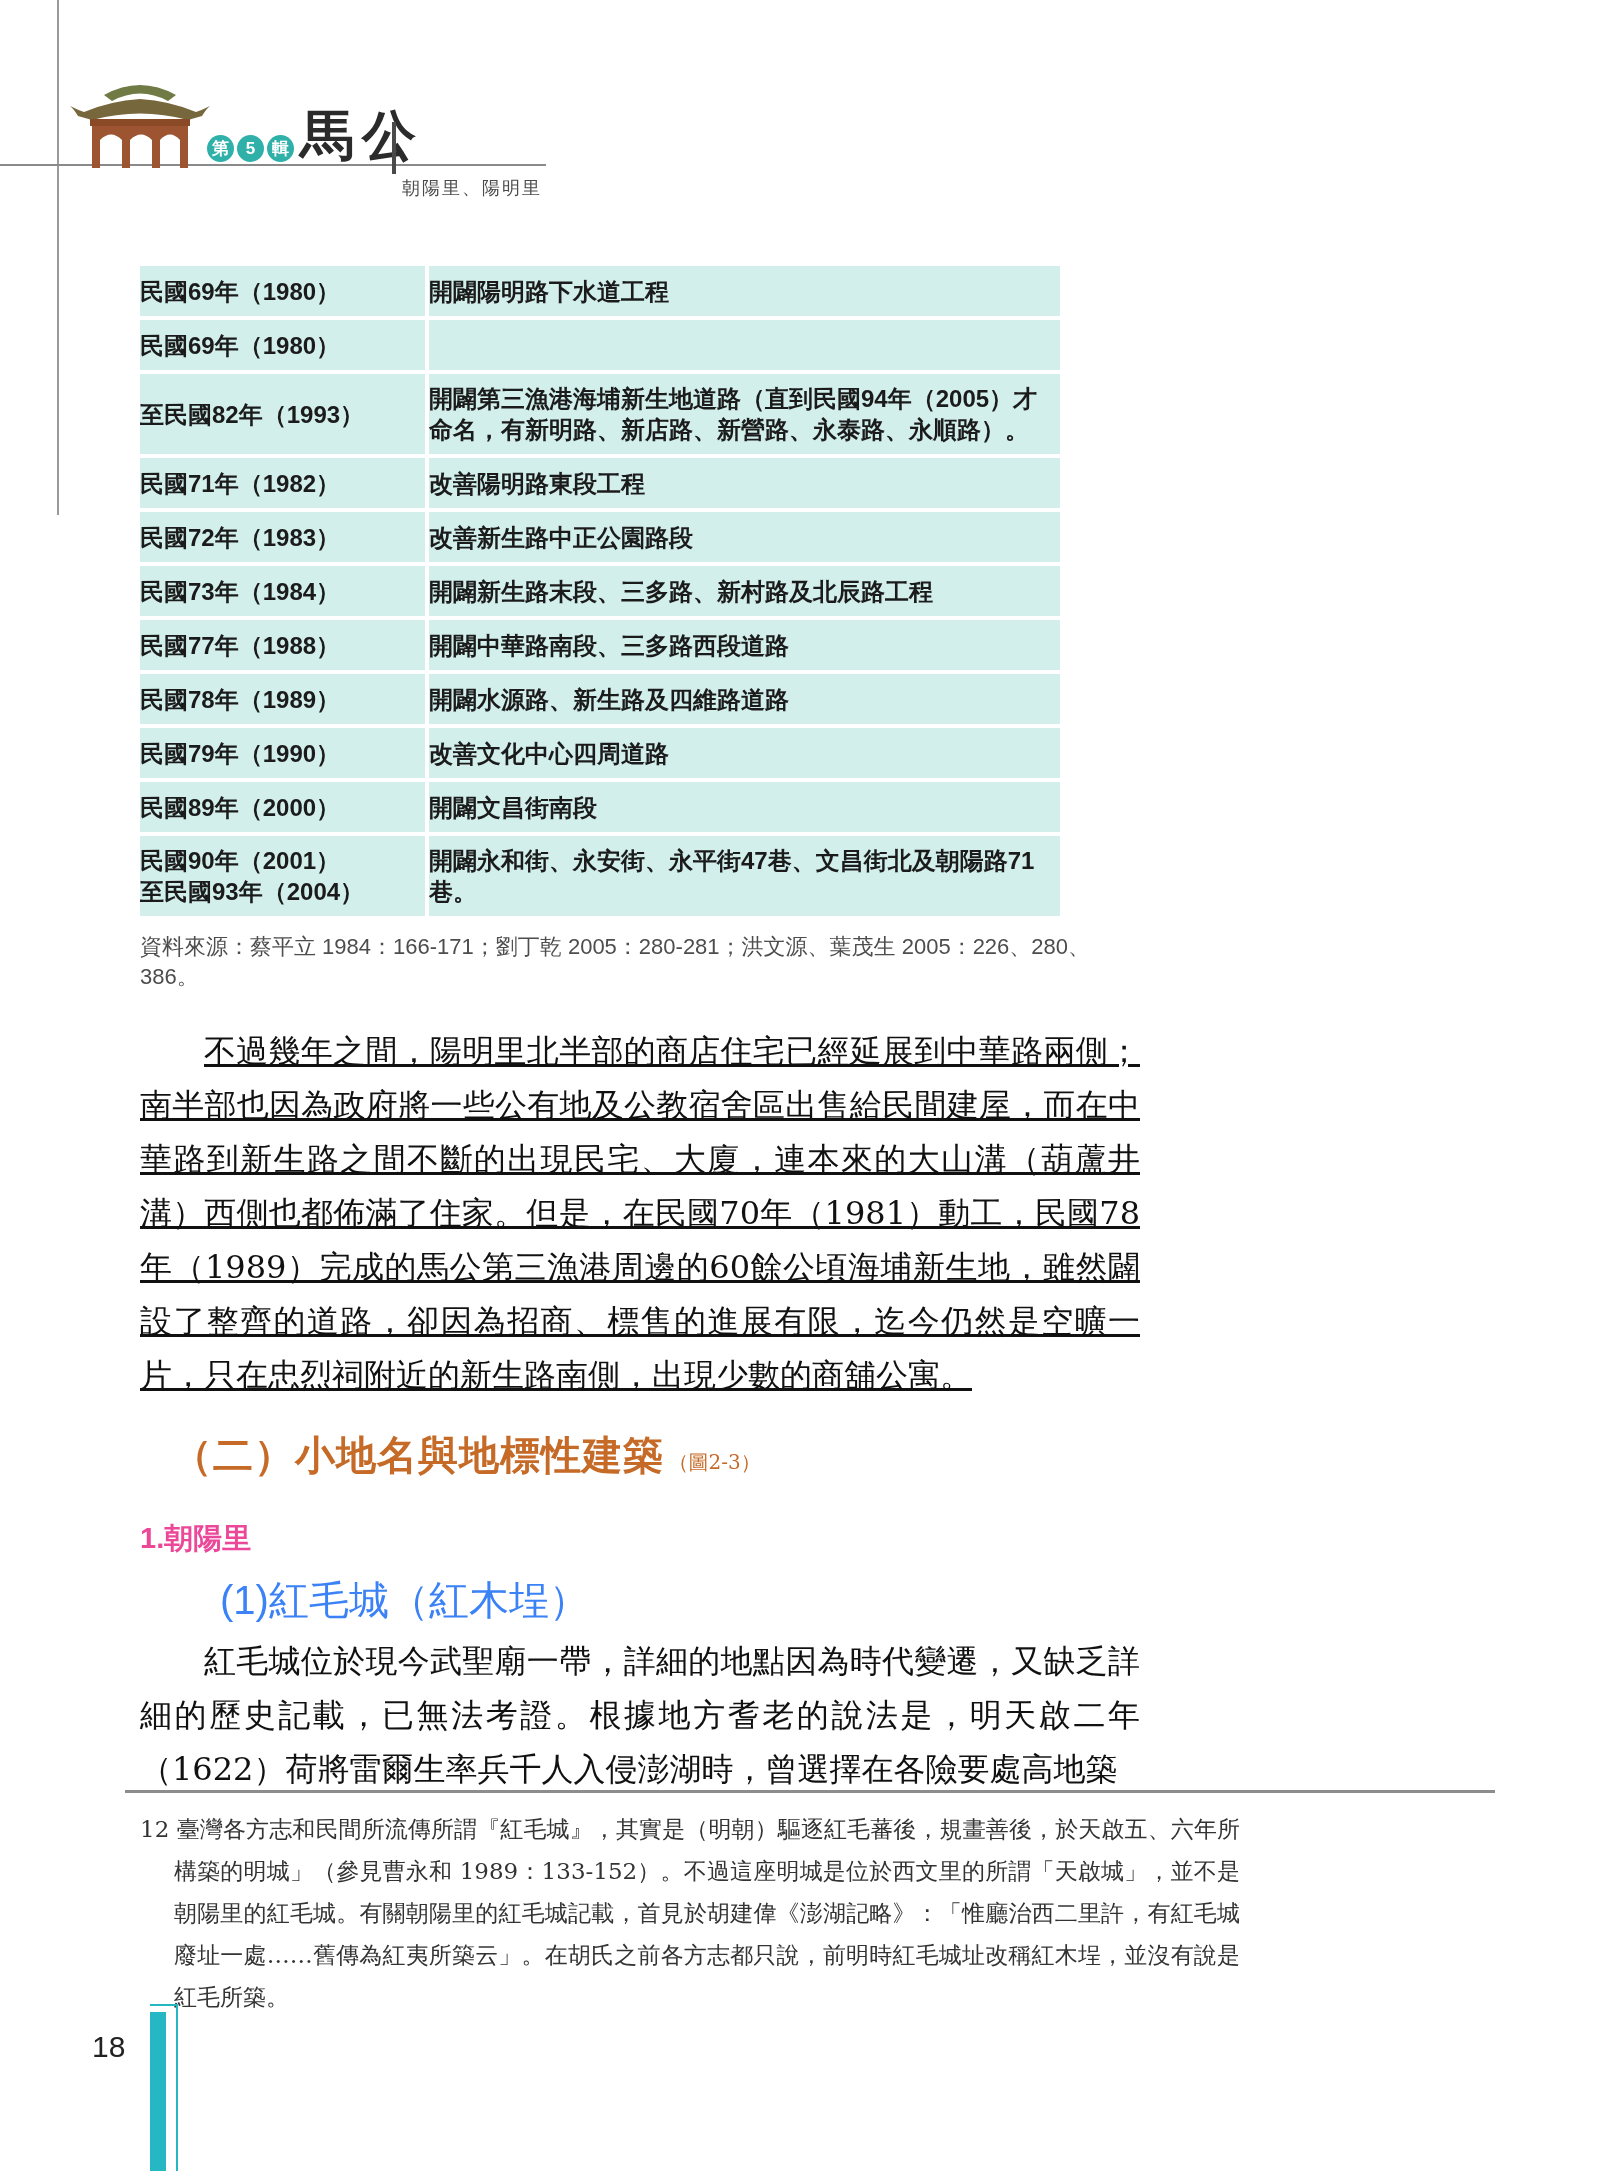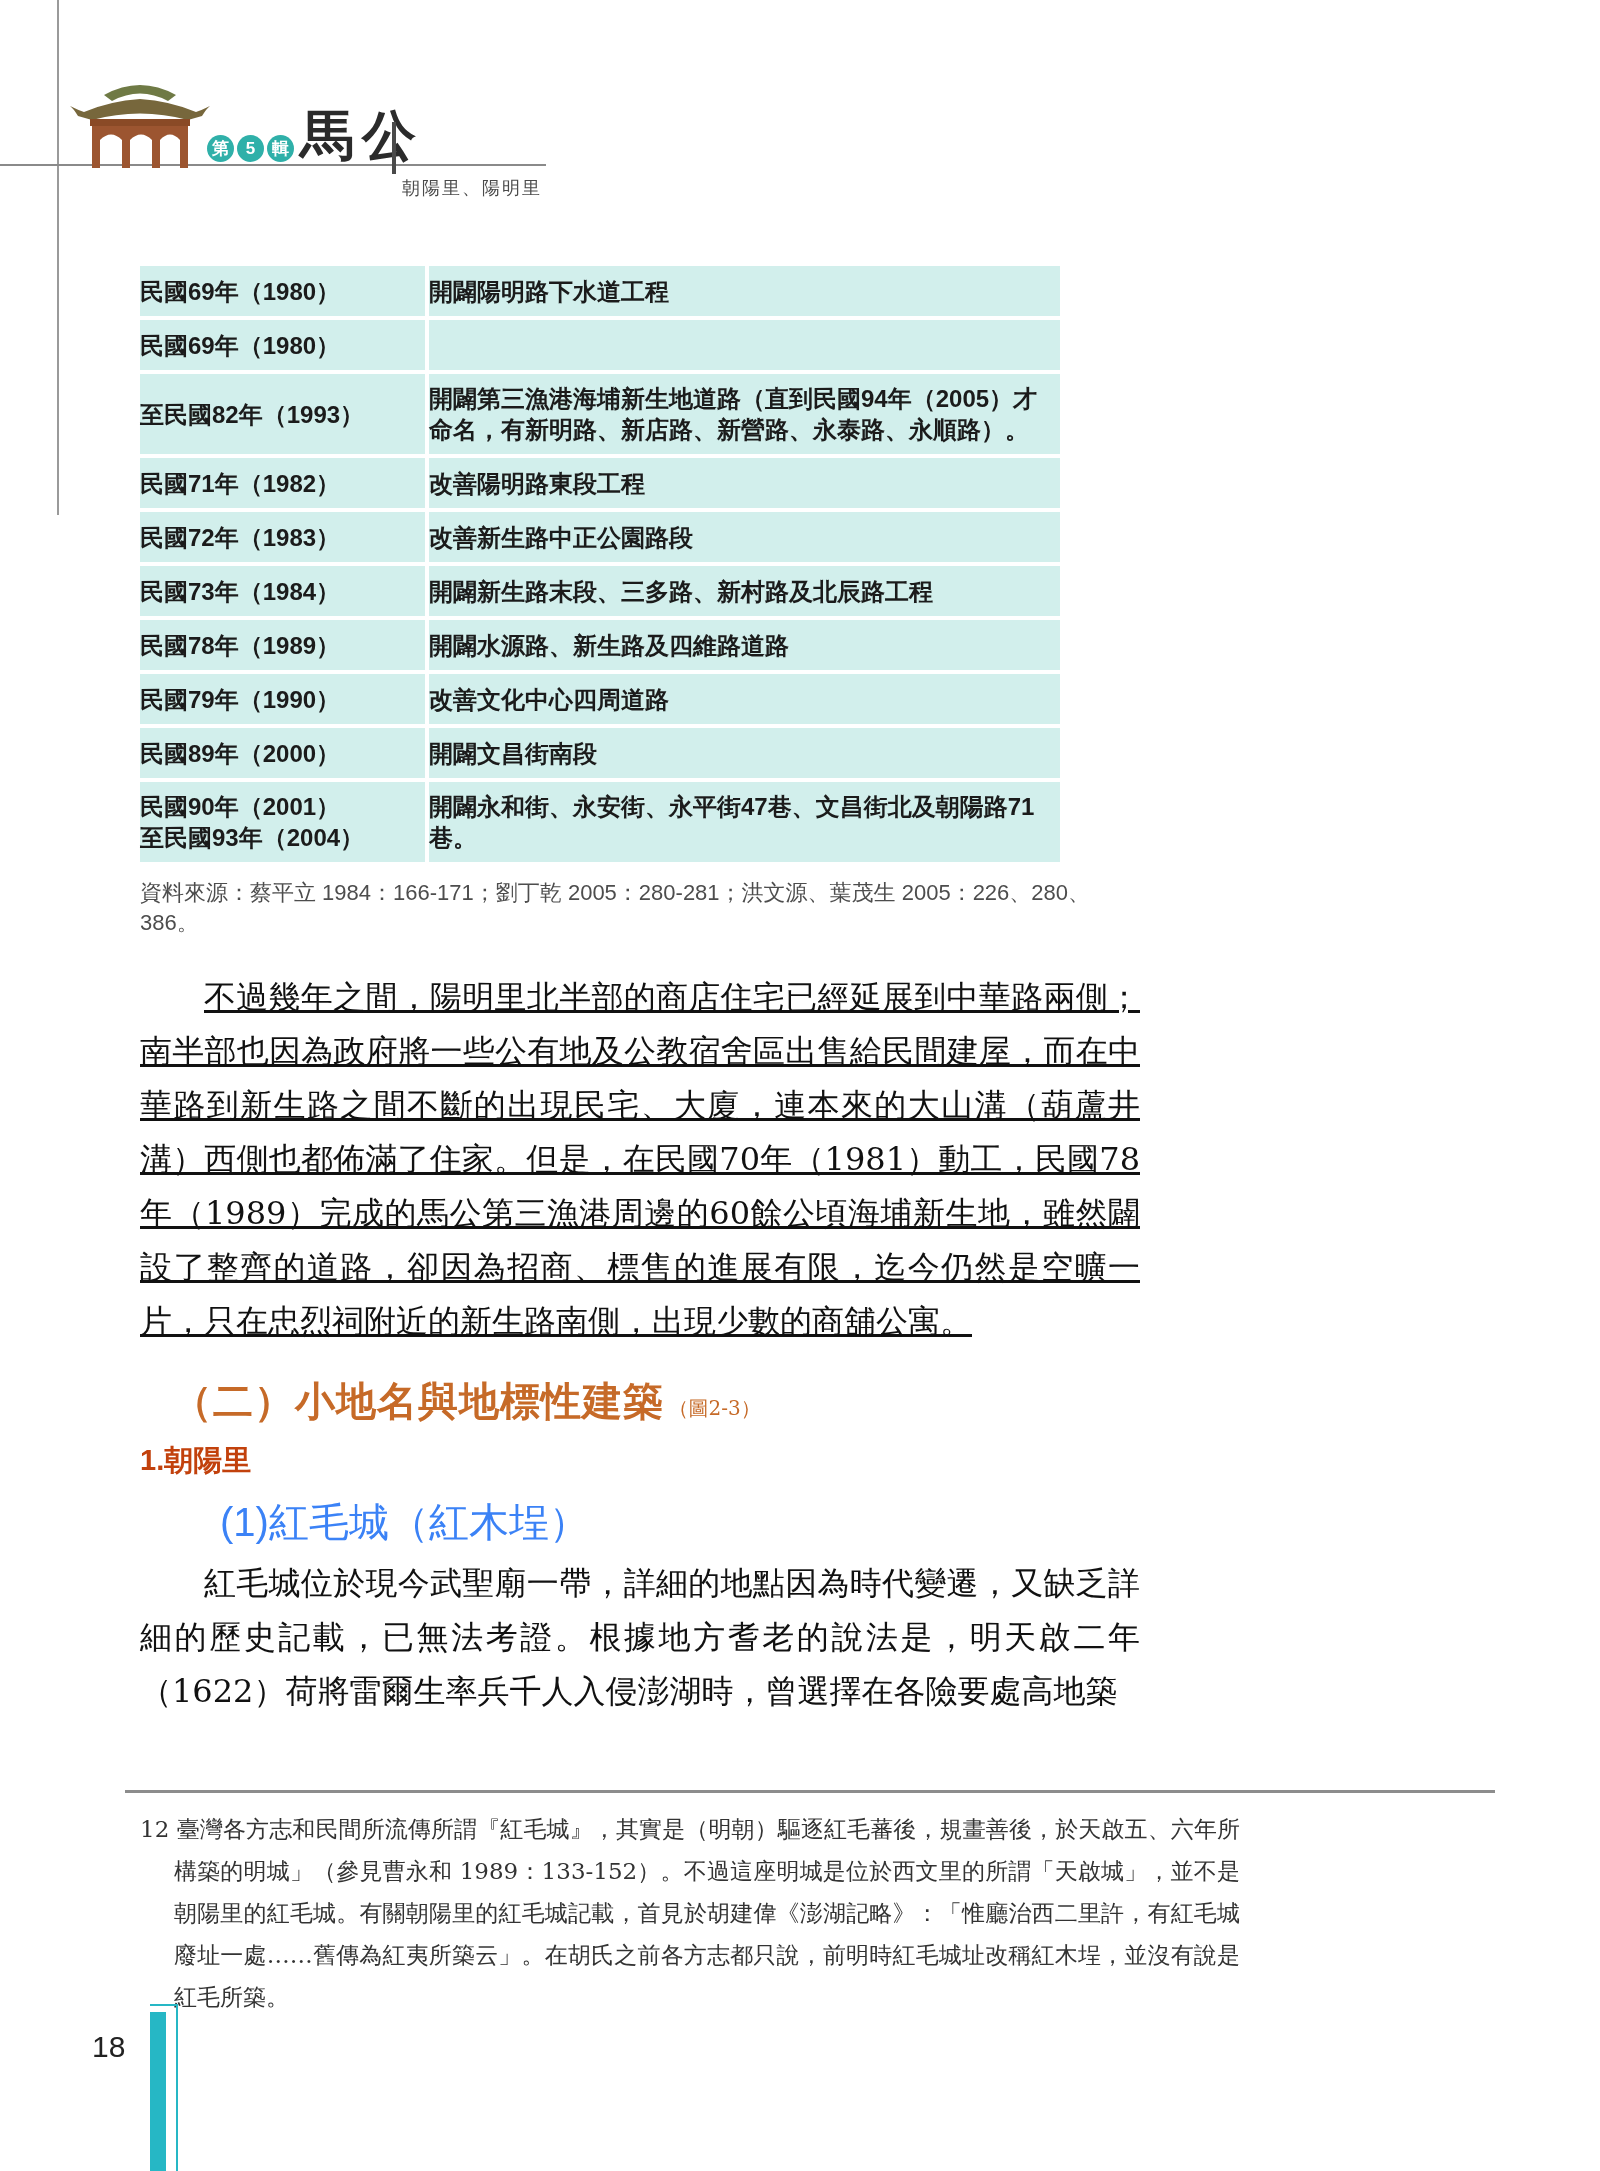--- a/index.html
+++ b/index.html
@@ -32,21 +32,21 @@
 
   .source{margin-top:16px;font-size:22px;color:#4d4d4d;}
 
   .para{font-family:"DejaVu Serif",serif;font-size:32px;line-height:54px;color:#111;
         text-align:justify;text-indent:2em;margin:0;}
   .para1{margin-top:32px;text-decoration:underline;}
 
   .sec-head{margin-top:26px;color:#c66a28;white-space:nowrap;}
   .sec-head .big{font-size:40px;font-weight:700;letter-spacing:1px;margin-left:32px;}
   .sec-head .note{font-size:20px;font-family:"DejaVu Serif",serif;font-weight:400;}
-  .sub-head{margin-top:12px;font-size:29px;font-weight:700;color:#c2410c;}
+  .sub-head{margin-top:36px;font-size:29px;font-weight:700;color:#ec4899;}
   .item-head{margin-top:14px;font-family:Liberation Sans, sans-serif;font-size:40px;
              color:#3b82f6;padding-left:2em;}
   .para2{margin-top:6px;}
 
   
   .fnrule{left:125px;top:1790px;width:1370px;height:3px;background:#8c8c8c;}
   .footnote{left:140px;top:1808px;width:1100px;font-family:"DejaVu Serif",serif;
             font-size:23px;line-height:42px;color:#333;text-align:justify;
             padding-left:34px;text-indent:-34px;box-sizing:border-box;}
 
@@ -106,20 +106,24 @@
         </div>
         <div class="t-row">
           <div class="t-cell t-year">民國72年（1983）</div>
           <div class="t-cell t-desc">改善新生路中正公園路段</div>
         </div>
         <div class="t-row">
           <div class="t-cell t-year">民國73年（1984）</div>
           <div class="t-cell t-desc">開闢新生路末段、三多路、新村路及北辰路工程</div>
         </div>
         <div class="t-row">
+          <div class="t-cell t-year">民國77年（1988）</div>
+          <div class="t-cell t-desc">開闢中華路南段、三多路西段道路</div>
+        </div>
+        <div class="t-row">
           <div class="t-cell t-year">民國78年（1989）</div>
           <div class="t-cell t-desc">開闢水源路、新生路及四維路道路</div>
         </div>
         <div class="t-row">
           <div class="t-cell t-year">民國79年（1990）</div>
           <div class="t-cell t-desc">改善文化中心四周道路</div>
         </div>
         <div class="t-row">
           <div class="t-cell t-year">民國89年（2000）</div>
           <div class="t-cell t-desc">開闢文昌街南段</div>

